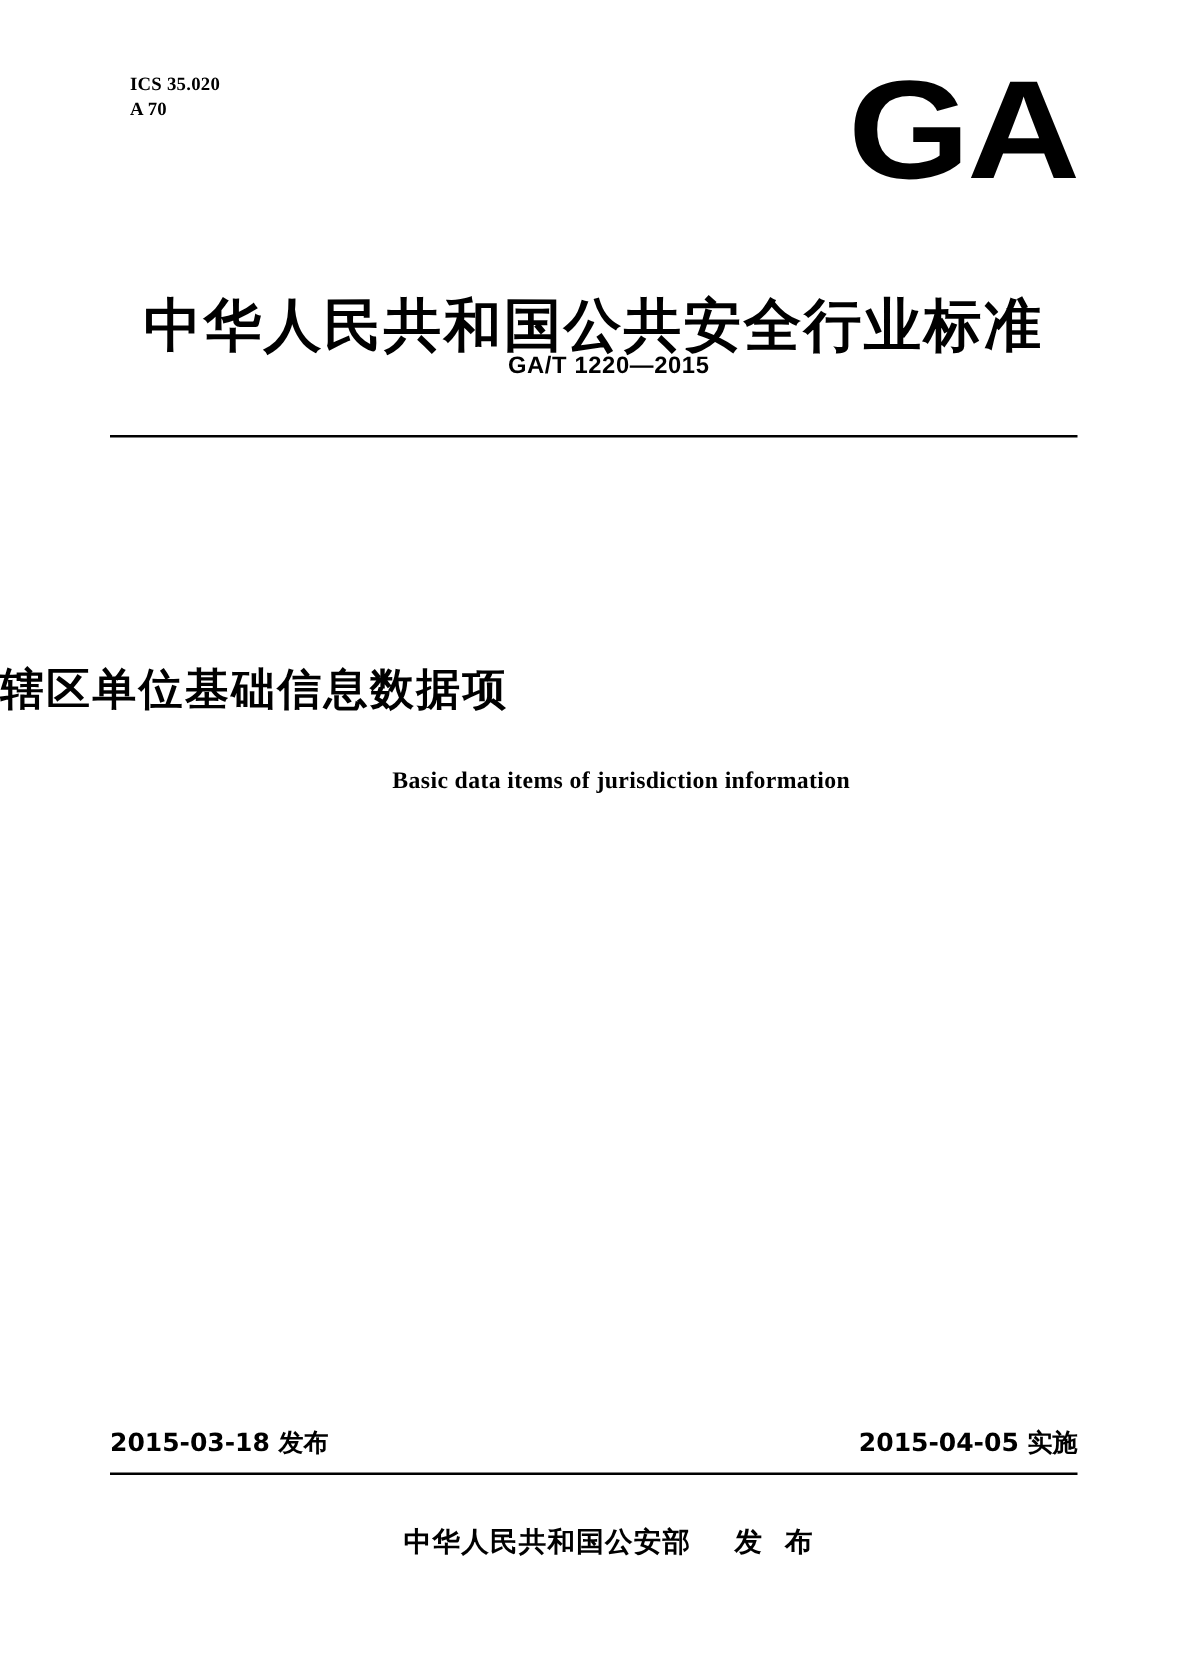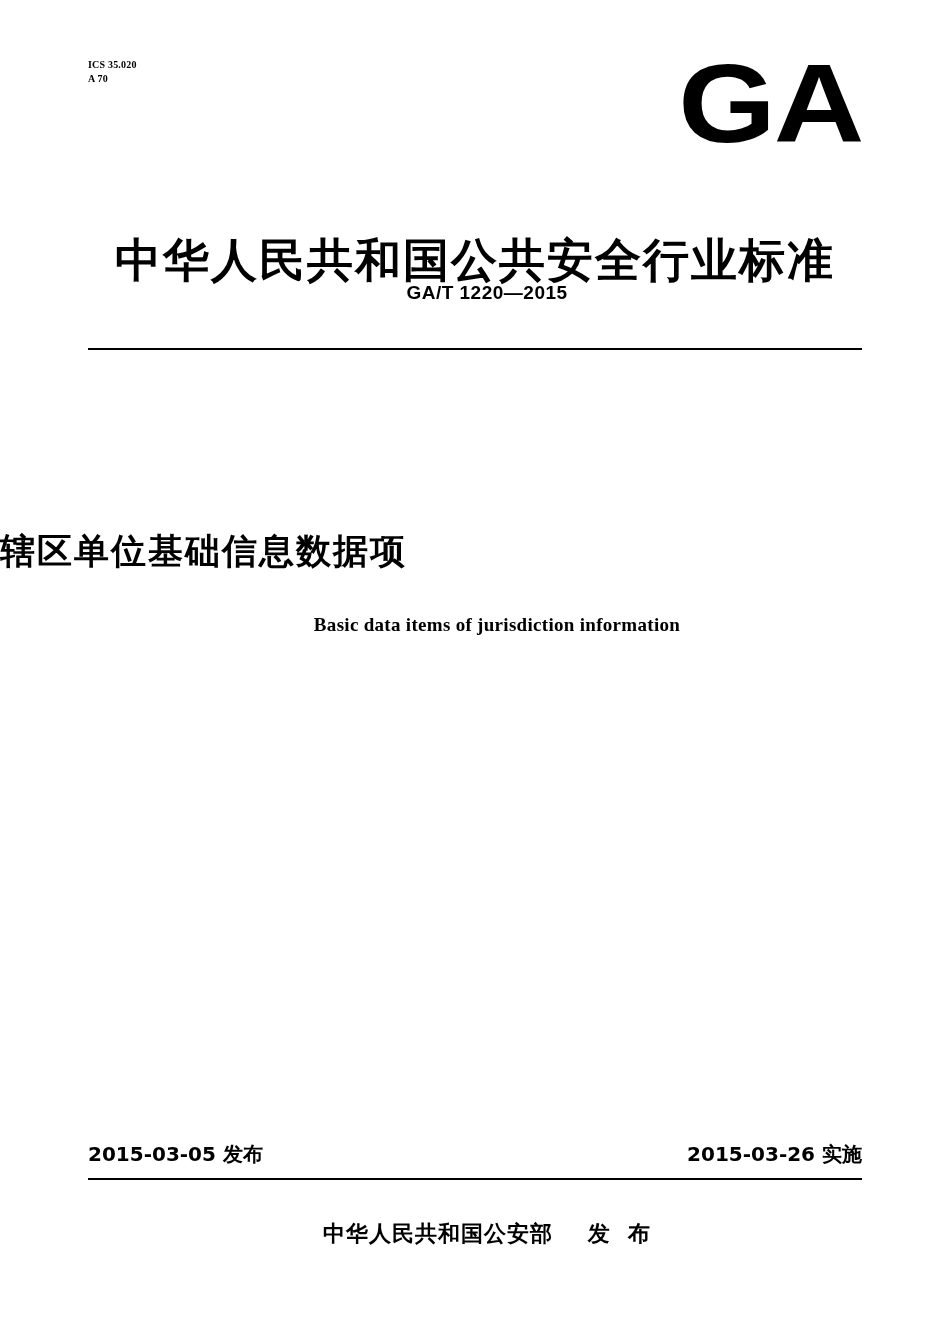--- a/index.html
+++ b/index.html
@@ -16,24 +16,24 @@
     width: 950px;
     height: 1344px;
     margin: 0 auto;
     background: #ffffff;
     overflow: hidden;
   }
 
   
   .ics-block {
     position: absolute;
-    left: 88px;
+    left: 104px;
     top: 58px;
     font-family: "Liberation Serif", serif;
-    font-size: 10px;
+    font-size: 15px;
     font-weight: bold;
     line-height: 1.35;
     letter-spacing: 0.2px;
   }
   .ics-block div { white-space: pre; }
 
   
   .ga-logo {
     position: absolute;
     right: 88px;
@@ -158,21 +158,21 @@
   <div class="cn-header">中华人民共和国公共安全行业标准</div>
 
   <div class="std-number">GA/T 1220—2015</div>
 
   <div class="rule"></div>
 
   <div class="doc-title">辖区单位基础信息数据项</div>
   <div class="doc-title-en">Basic data items of jurisdiction information</div>
 
   <div class="footer-dates">
-    <span>2015-03-05 发布</span>
-    <span>2015-03-26 实施</span>
+    <span>2015-03-18 发布</span>
+    <span>2015-04-05 实施</span>
   </div>
 
   <div class="footer-rule"></div>
 
   <div class="issuer">中华人民共和国公安部    发  布</div>
 
 </div>
 
 </body></html>

